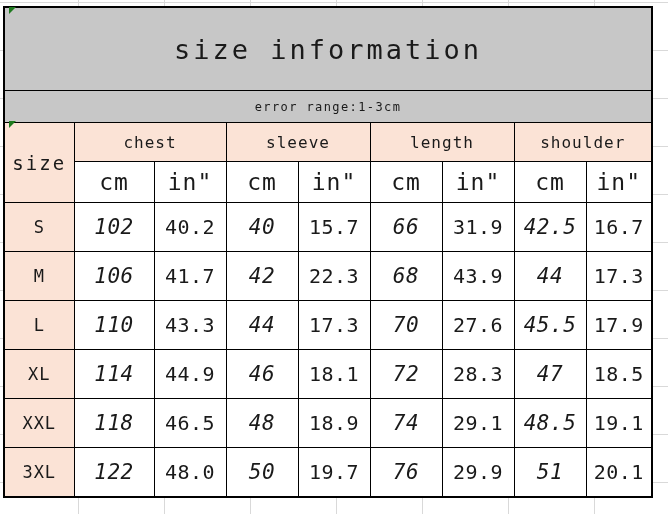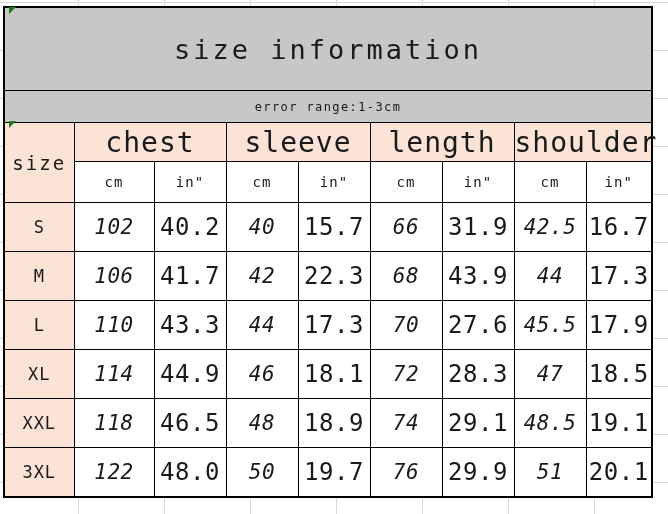--- a/index.html
+++ b/index.html
@@ -60,47 +60,47 @@
     letter-spacing: 3px;
     height: 82px;
   }
   .t-note {
     font-size: 12px;
     font-weight: bold;
     letter-spacing: 1.4px;
     height: 31px;
   }
   .t-group {
-    font-size: 28px;
+    font-size: 16px;
     letter-spacing: 1px;
     height: 38px;
     margin-top: 25px;
   }
   .t-size-head {
     font-size: 19px;
     letter-spacing: 2px;
     text-align: left;
     padding-left: 8px;
   }
   .t-unit {
-    font-size: 14px;
+    font-size: 23px;
     letter-spacing: 1px;
     height: 40px;
   }
   .t-size-cell {
     font-size: 17px;
     letter-spacing: 1px;
   }
   .t-cm {
     font-size: 21px;
     letter-spacing: 0.5px;
     font-style: italic;
   }
   .t-in {
-    font-size: 24px;
+    font-size: 20px;
     letter-spacing: 0.5px;
     color: #e0231a;
   }
   .u-in { color: #e0231a; }
 
   tr.data-row td { height: 48px; }
 
   
   .corner-mark {
     position: absolute;

